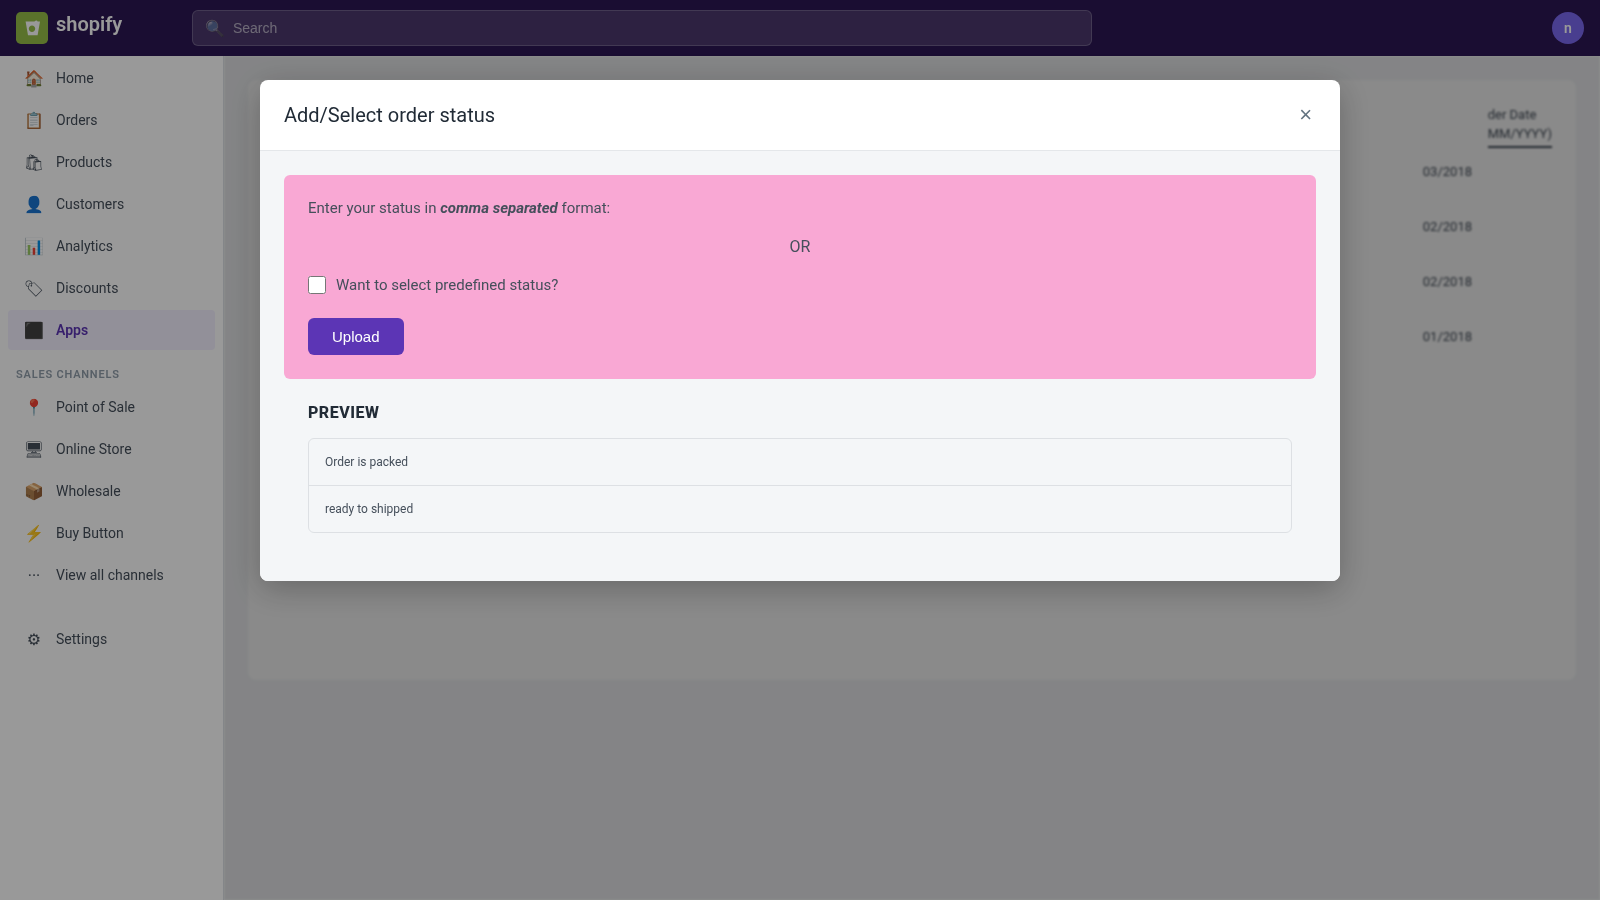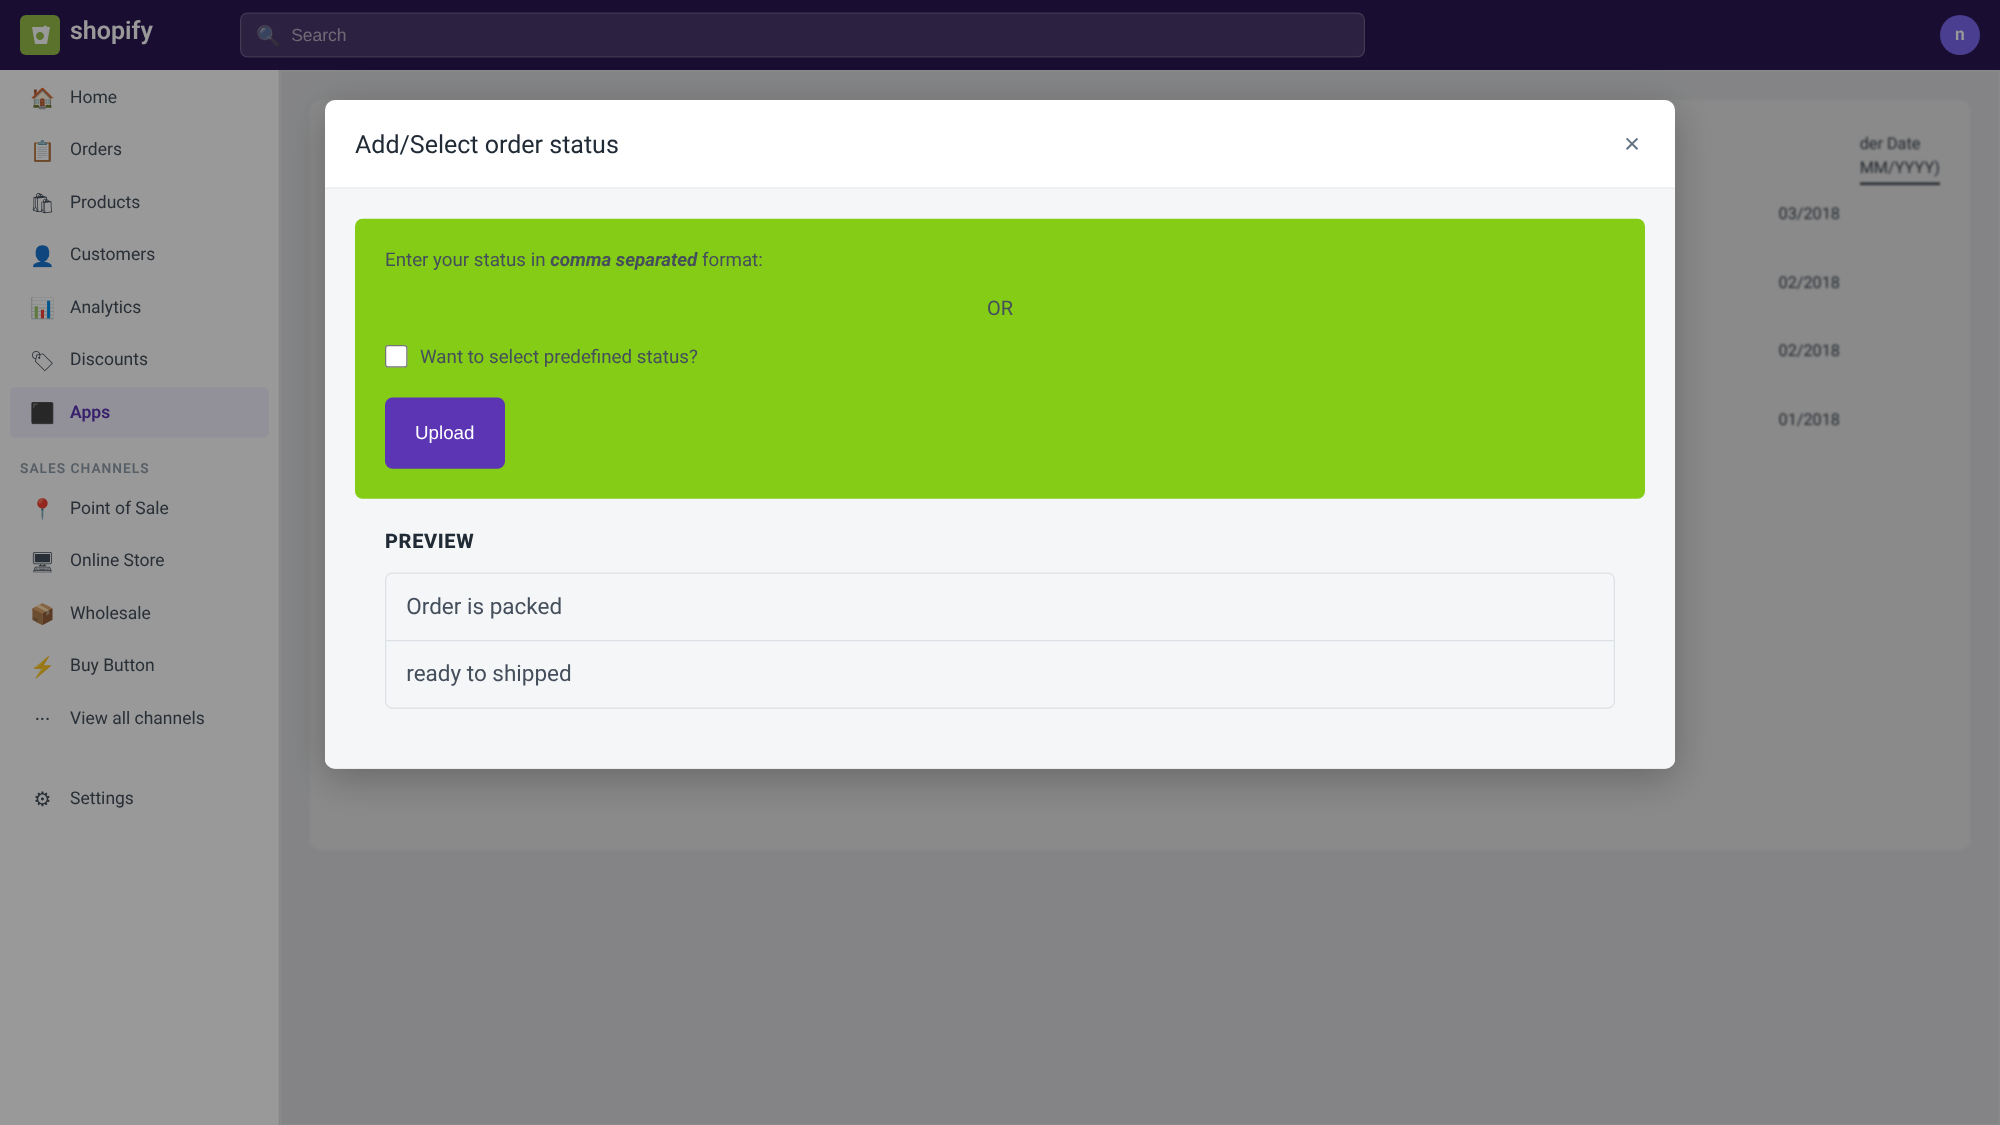--- a/index.html
+++ b/index.html
@@ -167,21 +167,21 @@
       line-height: 1;
       padding: 4px;
     }
 
     .modal-body {
       padding: 24px;
       background: #f4f6f8;
     }
 
     .modal-section {
-      background: #84cc16;
+      background: #f9a8d4;
       border-radius: 6px;
       padding: 24px;
       margin-bottom: 0;
     }
 
     .status-instruction {
       font-size: 15px;
       color: #454f5b;
       margin-bottom: 16px;
     }
@@ -221,21 +221,21 @@
     }
     .checkbox-label {
       font-size: 15px;
       color: #454f5b;
     }
 
     .upload-btn {
       background: #5c35b5;
       color: white;
       border: none;
-      padding: 20px 24px;
+      padding: 10px 24px;
       border-radius: 6px;
       font-size: 15px;
       font-weight: 500;
       cursor: pointer;
     }
 
     .preview-section {
       padding: 24px;
     }
     .preview-title {
@@ -246,21 +246,21 @@
       margin-bottom: 16px;
       text-transform: uppercase;
     }
     .preview-table {
       border: 1px solid #dde0e4;
       border-radius: 6px;
       overflow: hidden;
     }
     .preview-row {
       padding: 16px;
-      font-size: 18px;
+      font-size: 12px;
       color: #454f5b;
       border-bottom: 1px solid #dde0e4;
     }
     .preview-row:last-child { border-bottom: none; }
 
     
     .bg-table-col {
       font-size: 13px;
       color: #454f5b;
     }

